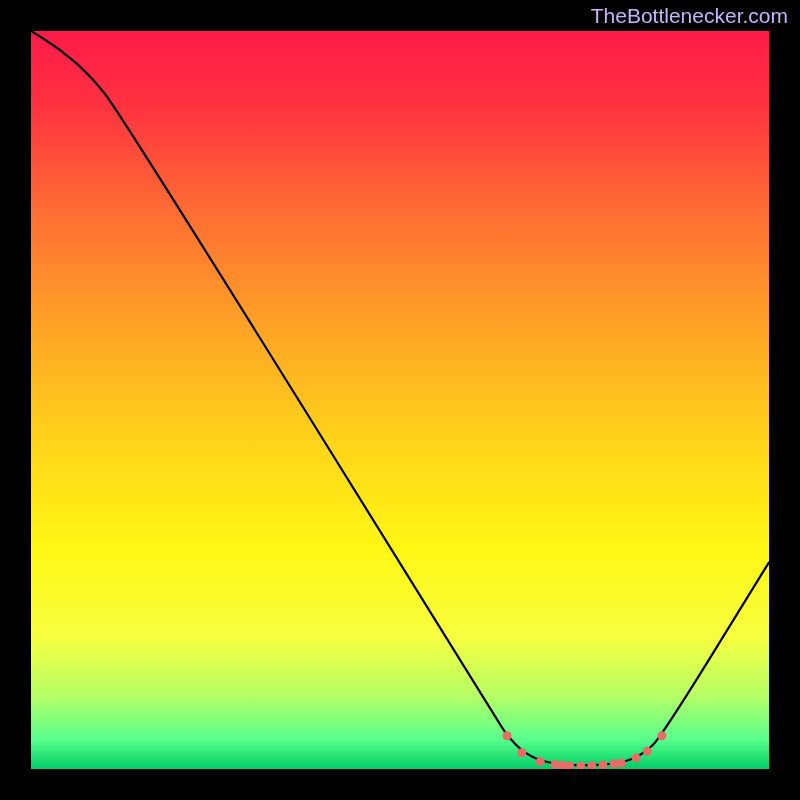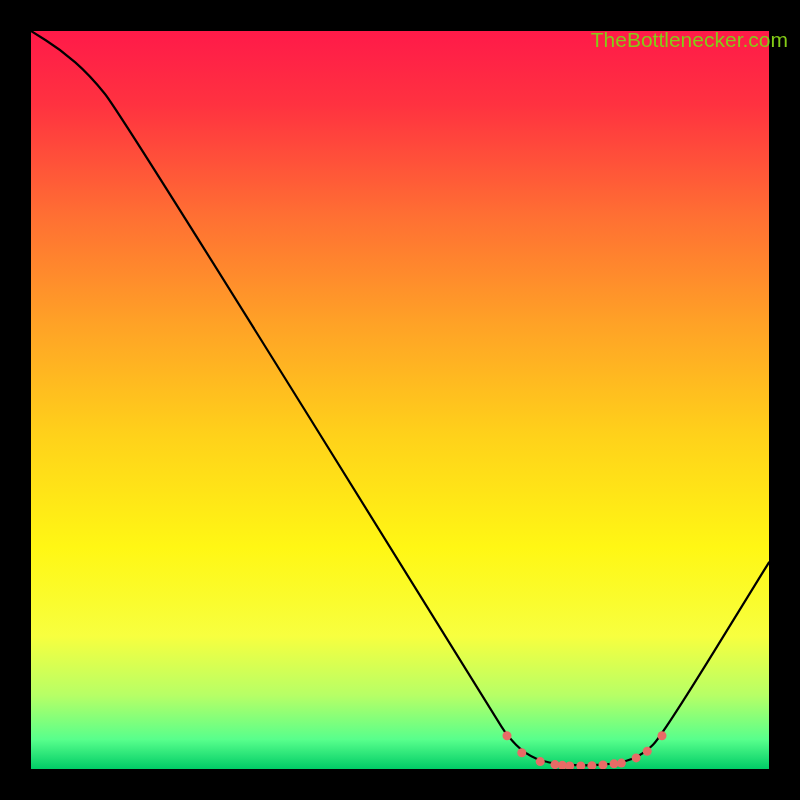--- a/index.html
+++ b/index.html
@@ -8,26 +8,25 @@
     background: #000;
     width: 800px;
     height: 800px;
     position: relative;
     font-family: Arial, Helvetica, sans-serif;
   }
   .watermark {
     position: absolute;
     top: 4px;
     right: 12px;
-    color: #84cc16;
+    color: #c4b5fd;
     font-size: 21px;
     font-weight: 400;
     letter-spacing: 0;
     z-index: 10;
-    margin-top: 24px;
   }
   .plot-area {
     position: absolute;
     left: 31px;
     top: 31px;
     width: 738px;
     height: 738px;
   }
   .plot-area svg {
     display: block;

